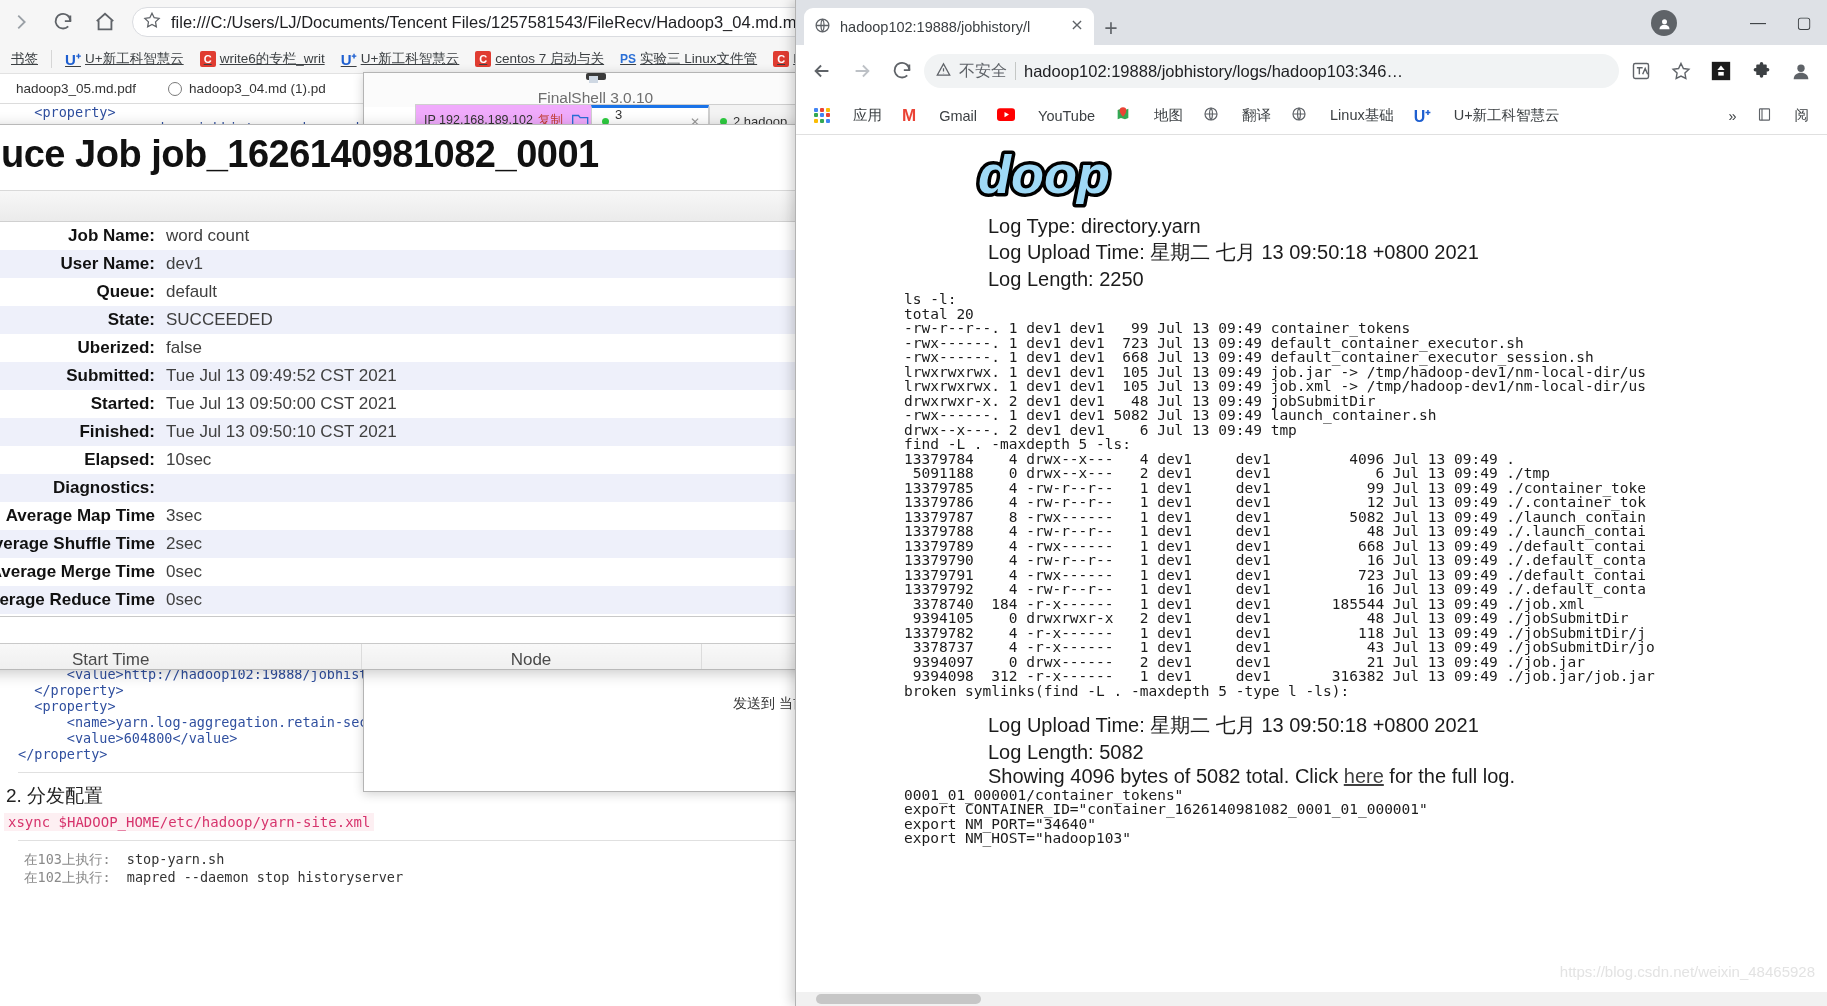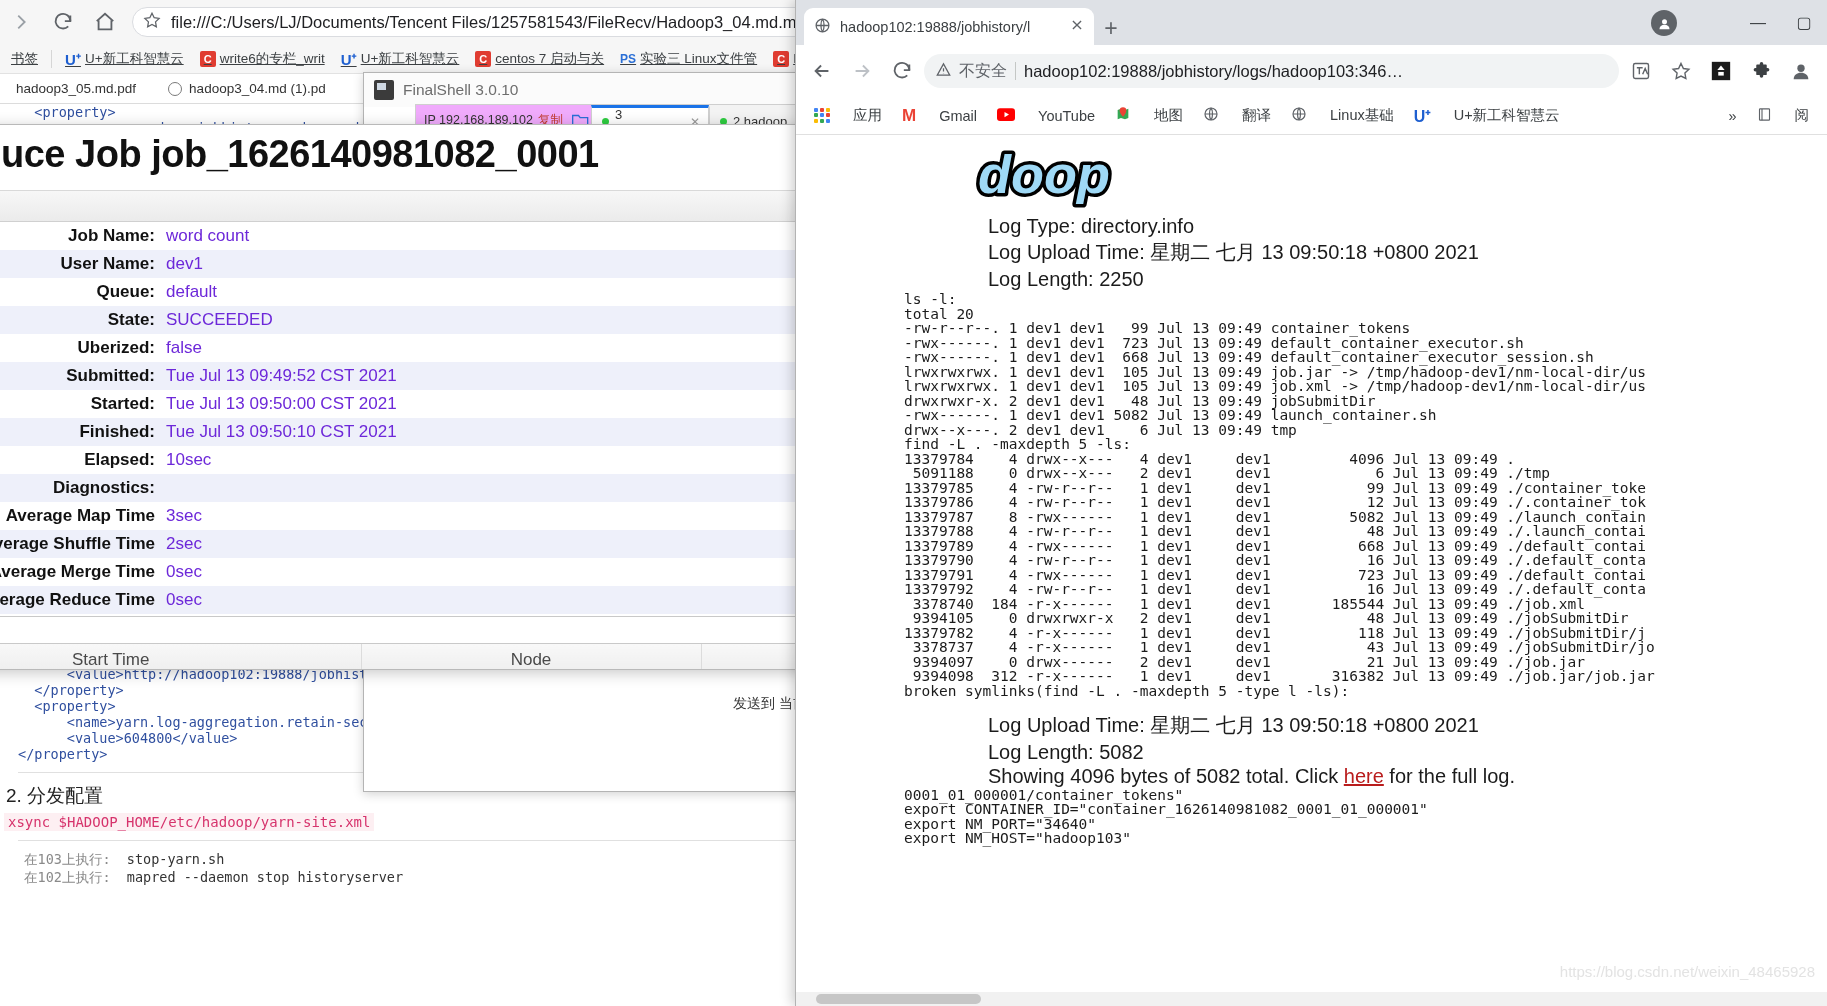--- a/index.html
+++ b/index.html
@@ -43,21 +43,21 @@
   .tag{color:#2f4f9f;}
   .hr-line{border-top:1px solid #e0e0e0;margin:10px 0;}
   .cn-head{font-family:"Liberation Sans",sans-serif;font-size:19px;color:#222;}
   .inline-code{background:#fdeff2;color:#d6336c;padding:1px 4px;font-family:"DejaVu Sans Mono",monospace;font-size:14px;}
   .gray{color:#8a8a8a;}
 
   
   .fs-win{position:absolute;left:363px;top:72px;width:455px;height:720px;background:#f0f0f0;
      border:1px solid #b4b4b4;box-shadow:0 2px 10px rgba(0,0,0,.18);}
   .fs-title{height:34px;display:flex;align-items:center;gap:9px;padding-left:10px;background:#fbfbfb;
-     font-size:15.5px;color:#6e6e6e;}
+     font-size:15.5px;color:#6e6e6e;flex-direction:column;}
   .fs-logoicon{width:20px;height:20px;background:#3b3b3b;border-radius:2px;position:relative;}
   .fs-logoicon:after{content:"";position:absolute;left:3px;top:3px;width:9px;height:7px;background:#cfd8e3;}
   .fs-body{position:absolute;left:0;top:34px;right:0;bottom:0;background:#fff;}
   .fs-list{position:absolute;left:0;top:255px;width:155px;font-size:13px;color:#333;}
   .fs-row{display:flex;justify-content:space-between;padding:4px 8px;}
   .fs-row.alt{background:#f4f4f4;}
   .fs-upgrade{position:absolute;left:0;top:380px;width:155px;text-align:center;font-size:14px;color:#444;}
   .fs-vline{position:absolute;top:250px;height:300px;width:1px;background:#d0d0d0;}
   .fs-send{position:absolute;right:10px;bottom:78px;font-size:14px;color:#333;}
 
@@ -78,21 +78,21 @@
      border:1px solid #b9b9b9;box-shadow:0 3px 14px rgba(0,0,0,.22);overflow:hidden;}
   .job-title{padding:8px 0 14px 140px;font-size:38px;font-weight:bold;color:#111;white-space:nowrap;
      font-family:"Liberation Sans",sans-serif;letter-spacing:-0.5px;}
   .overview-bar{margin:0 0 0 0;height:32px;background:linear-gradient(#f7f7f7,#ebebeb);
      border-top:1px solid #d9d9d9;border-bottom:1px solid #d0d0d0;display:flex;align-items:center;
      justify-content:flex-end;padding-right:14px;font-size:17px;color:#555;}
   table.kv{width:100%;border-collapse:collapse;font-size:17px;}
   table.kv td{padding:4px 0;}
   table.kv tr:nth-child(even){background:#eef0fa;}
   table.kv td.k{width:303px;text-align:right;font-weight:bold;color:#111;padding-right:9px;white-space:nowrap;}
-  table.kv td.v{color:#6d28d9;padding-left:2px;}
+  table.kv td.v{color:#404040;padding-left:2px;}
   .attempt-gap{height:28px;border-top:1px solid #c9c9c9;border-bottom:1px solid #c9c9c9;background:#fff;margin-top:2px;}
   table.att{width:100%;border-collapse:collapse;font-size:17px;}
   table.att th{background:linear-gradient(#f8f8f8,#ededed);border-bottom:1px solid #cfcfcf;
      border-right:1px solid #dcdcdc;font-weight:normal;color:#4a4a4a;padding:6px 0;}
 
   
   .arrow-wrap{position:absolute;left:930px;top:520px;width:240px;height:40px;pointer-events:none;}
 
   
   .chrome{position:absolute;left:795px;top:0;width:1032px;height:1006px;background:#fff;
@@ -522,21 +522,21 @@
       <div class="hadoop-logo">
         <svg width="190" height="62" viewBox="0 0 190 62">
           <g font-family="Liberation Sans, sans-serif" font-size="54" font-weight="bold" font-style="italic">
             <text x="4" y="46" fill="none" stroke="#000" stroke-width="7" stroke-linejoin="round">doop</text>
             <text x="4" y="46" fill="#9fd9f6">doop</text>
           </g>
         </svg>
       </div>
 
       <div class="log-head">
-        <div>Log Type: directory.info</div>
+        <div>Log Type: directory.yarn</div>
         <div>Log Upload Time: 星期二 七月 13 09:50:18 +0800 2021</div>
         <div>Log Length: 2250</div>
       </div>
       <pre class="logpre">ls -l:
 total 20
 -rw-r--r--. 1 dev1 dev1   99 Jul 13 09:49 container_tokens
 -rwx------. 1 dev1 dev1  723 Jul 13 09:49 default_container_executor.sh
 -rwx------. 1 dev1 dev1  668 Jul 13 09:49 default_container_executor_session.sh
 lrwxrwxrwx. 1 dev1 dev1  105 Jul 13 09:49 job.jar -&gt; /tmp/hadoop-dev1/nm-local-dir/us
 lrwxrwxrwx. 1 dev1 dev1  105 Jul 13 09:49 job.xml -&gt; /tmp/hadoop-dev1/nm-local-dir/us
@@ -561,21 +561,21 @@
  9394097    0 drwx------   2 dev1     dev1           21 Jul 13 09:49 ./job.jar
  9394098  312 -r-x------   1 dev1     dev1       316382 Jul 13 09:49 ./job.jar/job.jar
 broken symlinks(find -L . -maxdepth 5 -type l -ls):</pre>
 
       <div style="height:14px"></div>
       <div class="log-head">
         <div>Log Upload Time: 星期二 七月 13 09:50:18 +0800 2021</div>
         <div>Log Length: 5082</div>
       </div>
       <div class="showing">
-        <span>Showing 4096 bytes of 5082 total. Click </span><a href="#" class="ul" style="color:#b91c1c">here</a><span> for the full log.</span>
+        <span>Showing 4096 bytes of 5082 total. Click </span><a href="#" class="ul" style="color:#404040">here</a><span> for the full log.</span>
       </div>
       <pre class="logpre">0001_01_000001/container_tokens"
 export CONTAINER_ID="container_1626140981082_0001_01_000001"
 export NM_PORT="34640"
 export NM_HOST="hadoop103"</pre>
 
       <div class="wmark">https://blog.csdn.net/weixin_48465928</div>
       <div class="ch-hscroll">
         <div class="ch-hthumb"></div>
       </div>

